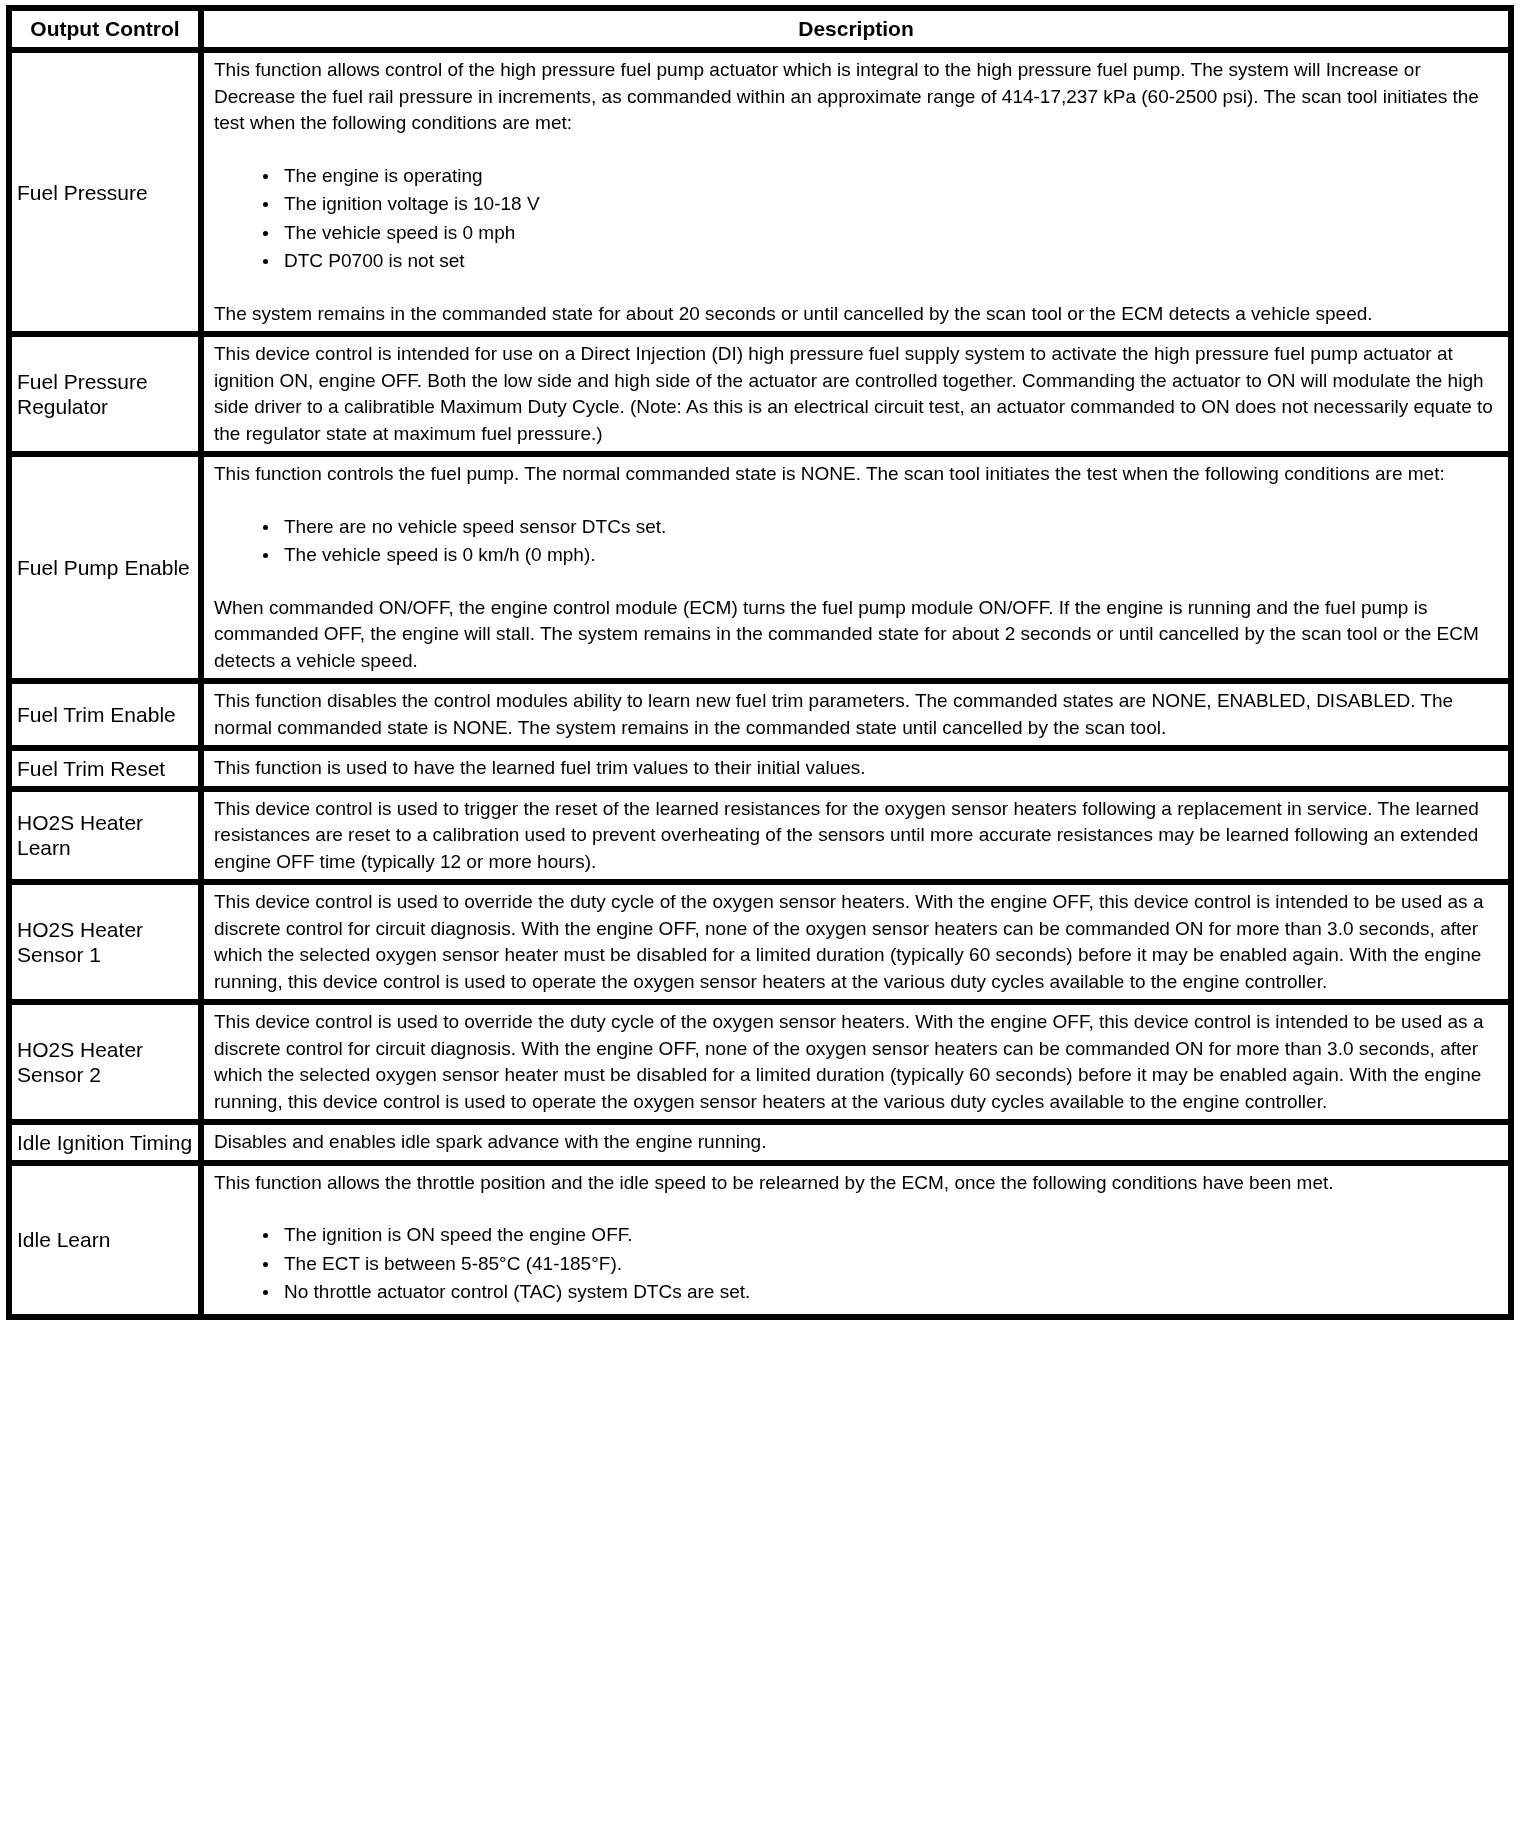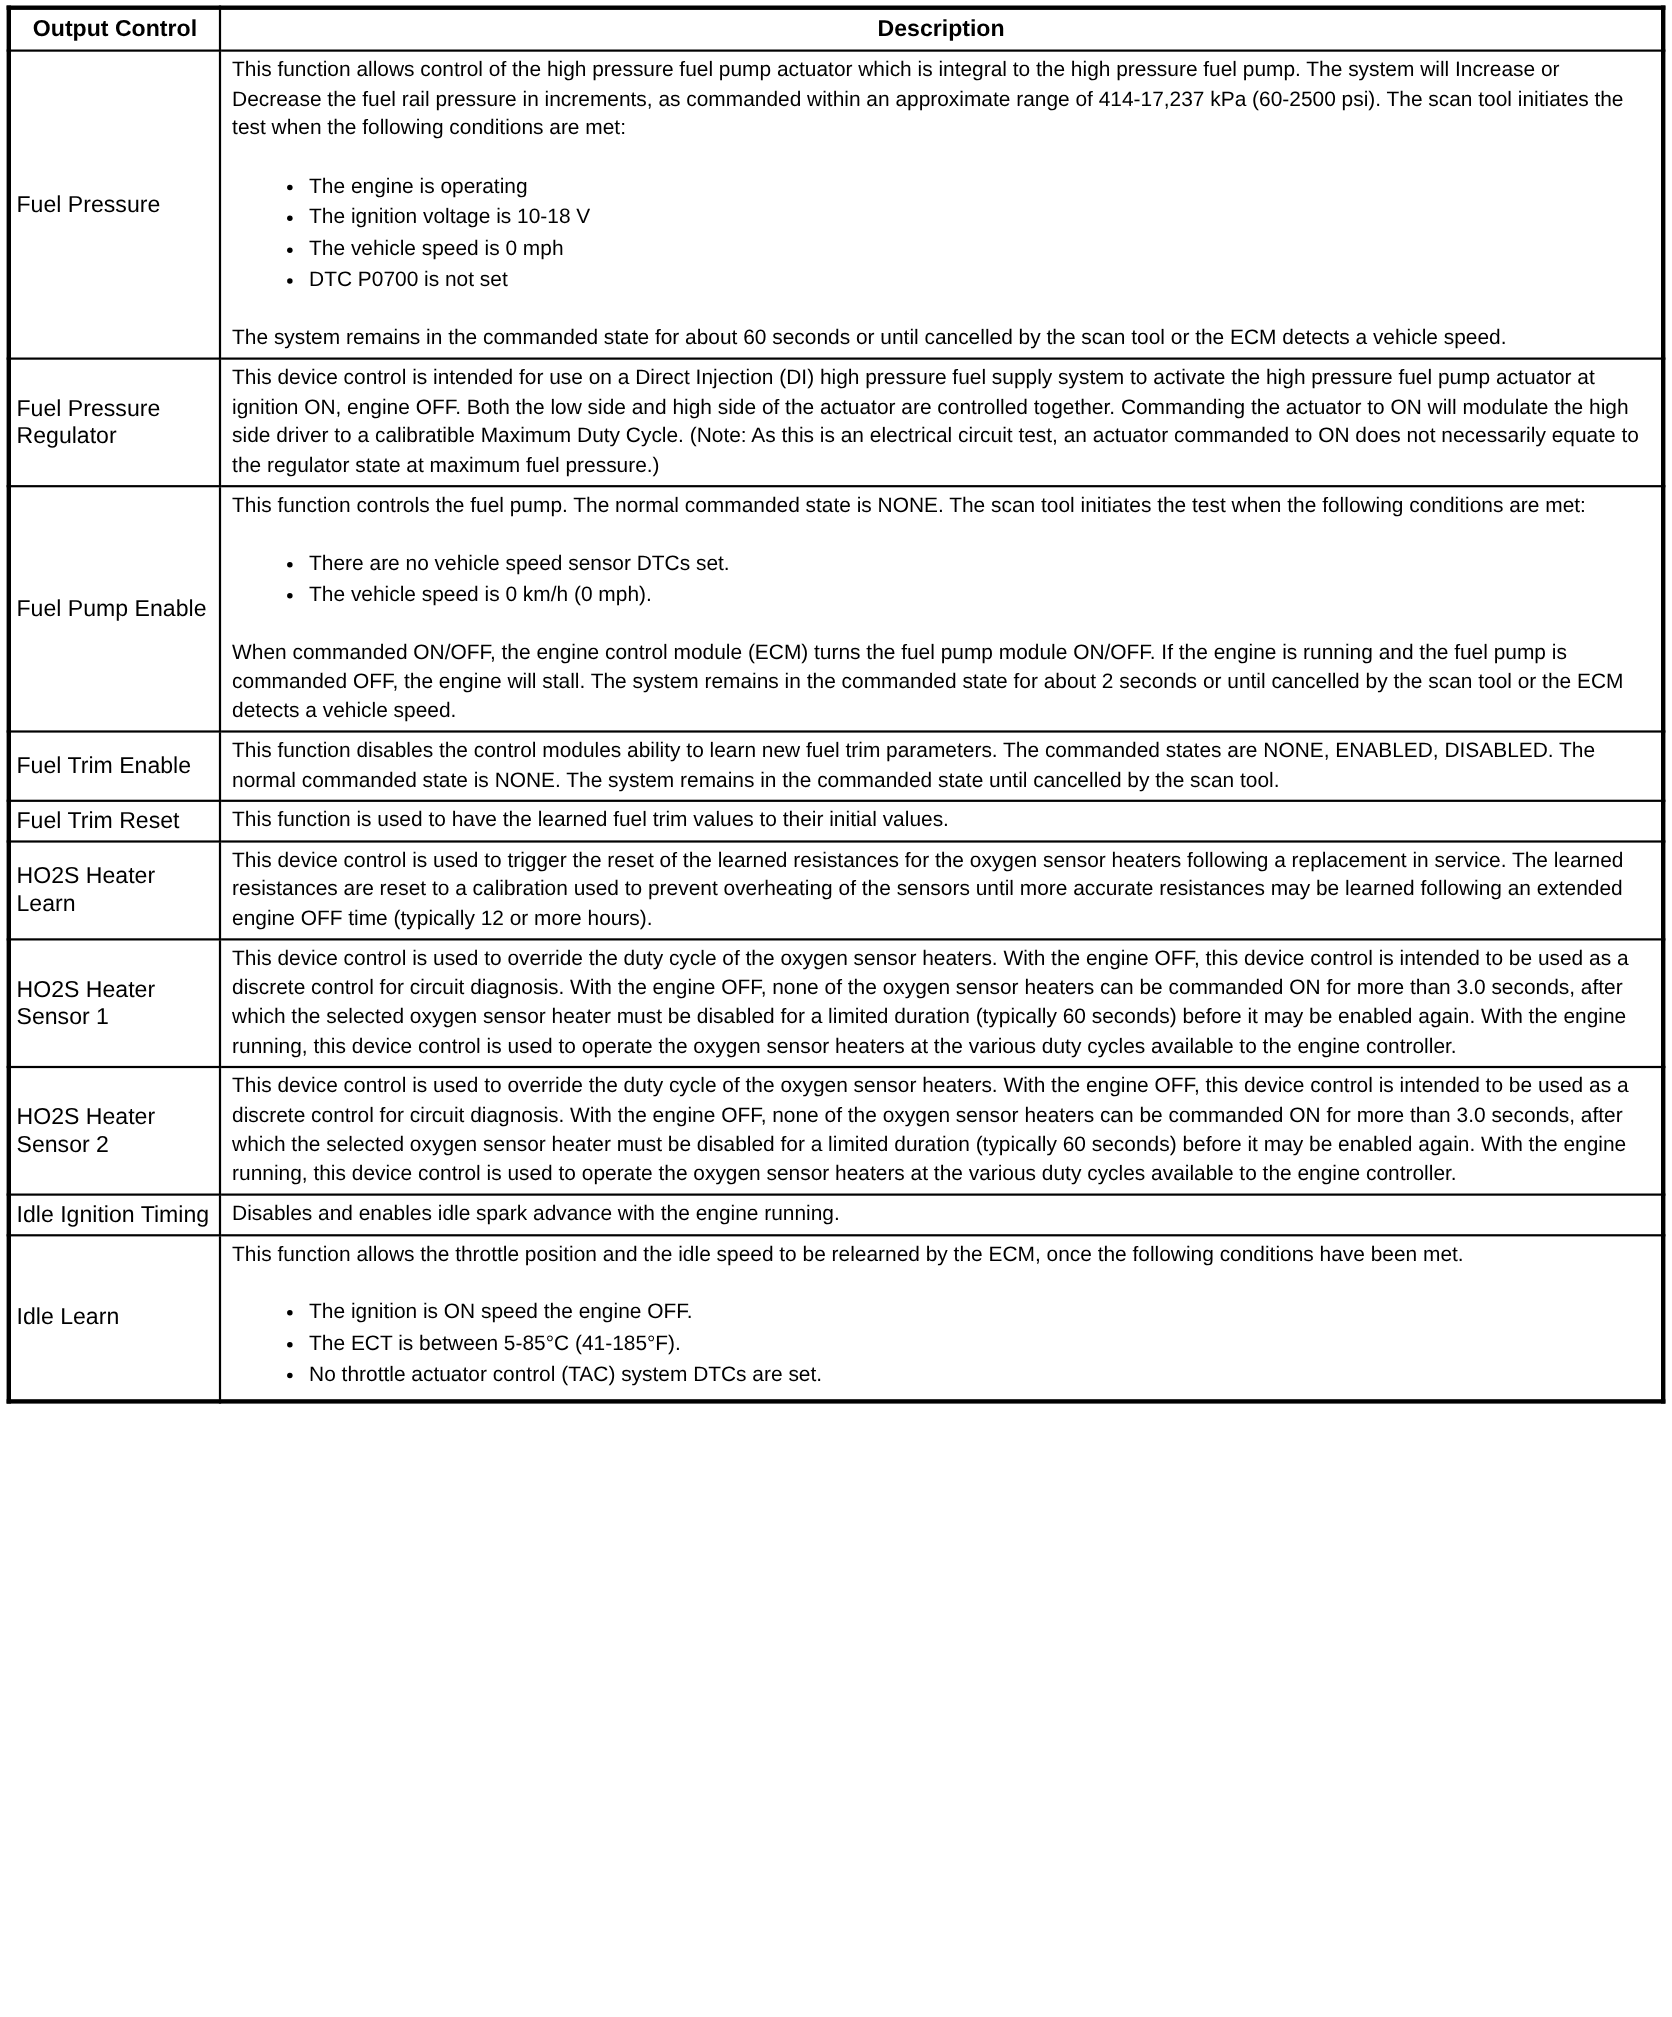--- a/index.html
+++ b/index.html
@@ -16,21 +16,21 @@
   .page {
     padding: 5px 6px;
   }
   table.output-table {
     width: 100%;
     border-collapse: collapse;
     border: 4px solid #000000;
   }
   table.output-table th,
   table.output-table td {
-    border: 2px solid #000000;
+    border: 6px solid #000000;
   }
   table.output-table th {
     font-size: 21px;
     font-weight: bold;
     text-align: center;
     padding: 6px 4px;
     line-height: 24px;
   }
   th.col-control { width: 192px; }
   td.control-cell {
@@ -79,21 +79,21 @@
         <tr>
           <td class="control-cell">Fuel Pressure</td>
           <td class="description-cell">
             <p>This function allows control of the high pressure fuel pump actuator which is integral to the high pressure fuel pump. The system will Increase or Decrease the fuel rail pressure in increments, as commanded within an approximate range of 414-17,237 kPa (60-2500 psi). The scan tool initiates the test when the following conditions are met:</p>
             <ul>
               <li>The engine is operating</li>
               <li>The ignition voltage is 10-18 V</li>
               <li>The vehicle speed is 0 mph</li>
               <li>DTC P0700 is not set</li>
             </ul>
-            <p>The system remains in the commanded state for about 60 seconds or until cancelled by the scan tool or the ECM detects a vehicle speed.</p>
+            <p>The system remains in the commanded state for about 20 seconds or until cancelled by the scan tool or the ECM detects a vehicle speed.</p>
           </td>
         </tr>
         <tr>
           <td class="control-cell">Fuel Pressure Regulator</td>
           <td class="description-cell">
             <p>This device control is intended for use on a Direct Injection (DI) high pressure fuel supply system to activate the high pressure fuel pump actuator at ignition ON, engine OFF. Both the low side and high side of the actuator are controlled together. Commanding the actuator to ON will modulate the high side driver to a calibratible Maximum Duty Cycle. (Note: As this is an electrical circuit test, an actuator commanded to ON does not necessarily equate to the regulator state at maximum fuel pressure.)</p>
           </td>
         </tr>
         <tr>
           <td class="control-cell">Fuel Pump Enable</td>

